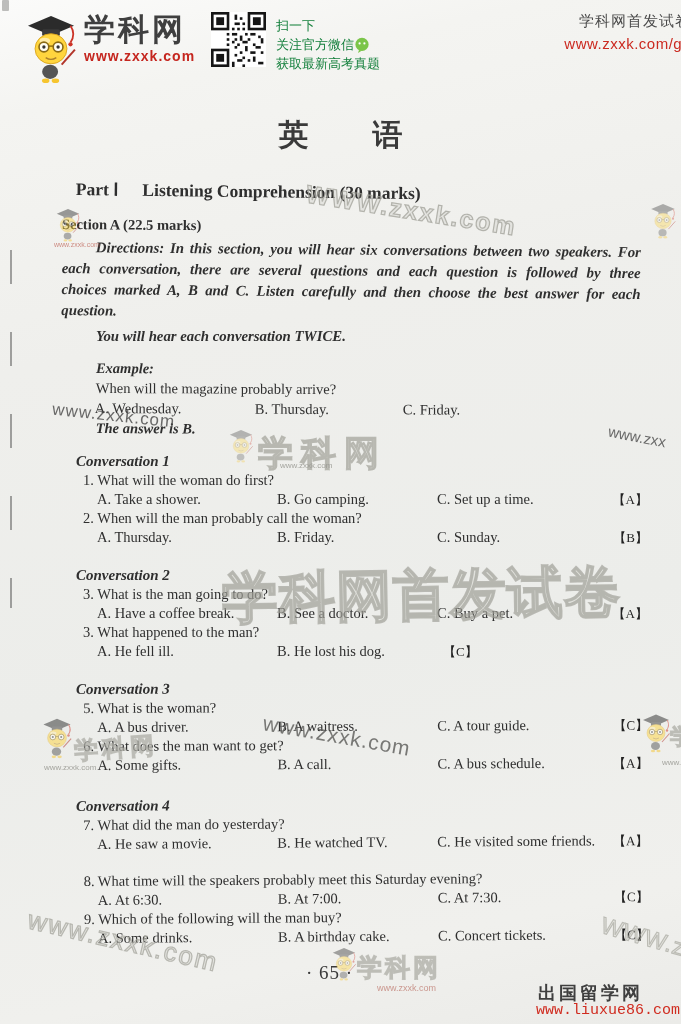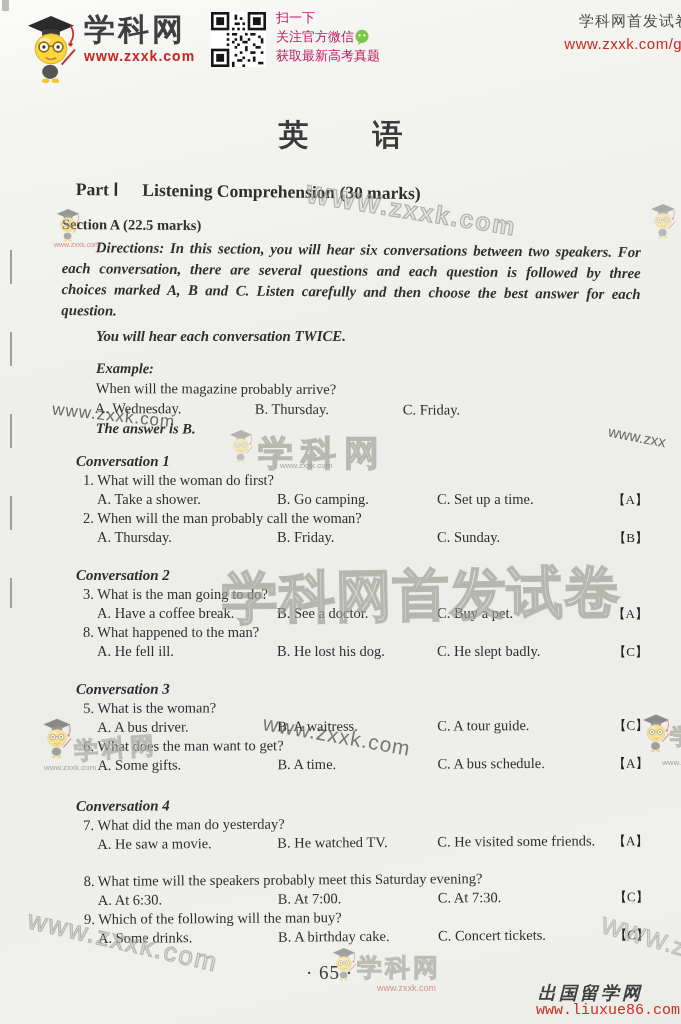--- a/index.html
+++ b/index.html
@@ -8,21 +8,21 @@
     font-family:"Liberation Serif",serif;color:#2f2f2f;
     background:linear-gradient(168deg,#fbfbfa 0%,#f4f4f1 10%,#efefec 32%,#ecedea 62%,#f0f0ed 88%,#ebebe8 100%);
   }
   
   .header{display:flex;align-items:flex-start;padding:8px 0 0 20px;font-family:"Liberation Sans",sans-serif;}
   .mascot-lg{width:62px;height:78px;}
   .logo-text{margin-left:2px;margin-top:6px;}
   .logo-name{font-size:31px;font-weight:bold;color:#3f3f3f;letter-spacing:3px;line-height:32px;}
   .logo-url{font-size:14px;font-weight:bold;color:#c5261f;letter-spacing:1px;margin-top:2px;}
   .qr{width:55px;height:55px;margin:4px 0 0 16px;}
-  .qr-caption{margin:0 0 0 10px;font-size:13px;color:#be185d;line-height:19px;}
+  .qr-caption{margin:8px 0 0 10px;font-size:13px;color:#15803d;line-height:19px;}
   .wechat-line{display:flex;align-items:center;}
   .header-right{margin-left:auto;text-align:right;margin-right:-10px;margin-top:4px;white-space:nowrap;}
   .hr-title{font-size:15px;color:#4a4a4a;letter-spacing:1px;}
   .hr-url{font-size:15px;color:#cb2a20;margin-top:4px;letter-spacing:.5px;}
   
   .paper-title{margin-top:32px;text-align:center;font-size:30px;font-weight:bold;color:#3a3a3a;line-height:34px;}
   .paper-title .t2{margin-left:64px;}
   .part-heading{margin:26px 0 0 76px;font-size:17.5px;font-weight:bold;color:#2e2e2e;transform:rotate(.7deg);transform-origin:left top;line-height:22px;}
   .part-heading .pt{margin-left:24px;}
   .section-heading{margin:15px 0 0 62px;font-size:14.5px;font-weight:bold;line-height:19px;transform:rotate(.45deg);transform-origin:left top;}
@@ -47,21 +47,21 @@
   .q8-gap{margin-top:18px;}
   
   .wm{position:absolute;pointer-events:none;white-space:nowrap;}
   .wm-outline{font-family:"Liberation Sans",sans-serif;font-weight:bold;color:rgba(170,170,162,.18);-webkit-text-stroke:1.2px rgba(160,160,152,.75);}
   .wm-url{font-family:"Liberation Sans",sans-serif;}
   .corner-mark{position:absolute;left:2px;top:0;width:7px;height:11px;background:#8a8a88;opacity:.55;border-radius:1px;}
   .vline{position:absolute;left:10px;top:250px;width:2px;height:358px;opacity:.55;
     background:repeating-linear-gradient(180deg,rgba(55,55,55,.8) 0 34px,transparent 34px 82px);}
   
   .pagenum{position:absolute;left:306px;top:962px;font-size:19px;color:#3a3a3a;letter-spacing:1px;}
-  .liuxue-name{position:absolute;left:538px;top:981px;font-size:18px;font-weight:bold;color:#3f3f3f;letter-spacing:3px;font-family:"Liberation Sans",sans-serif;font-style:italic;}
+  .liuxue-name{position:absolute;left:538px;top:981px;font-size:18px;font-weight:bold;color:#3f3f3f;letter-spacing:3px;font-family:"Liberation Sans",sans-serif;}
   .liuxue-url{position:absolute;left:536px;top:1002px;font-size:15px;color:#d02c20;font-family:Liberation Mono, monospace;}
   .hidden-defs{position:absolute;width:0;height:0;overflow:hidden;}
 </style>
 </head>
 <body>
 
 <svg class="hidden-defs" aria-hidden="true">
   <symbol id="mascot" viewBox="0 0 64 88">
     <path d="M44 64 L59 47" stroke="#b2352a" stroke-width="2.2" fill="none"></path>
     <polygon points="6,20 32,9 58,20 32,31" fill="#2b2b2b"></polygon>
@@ -219,42 +219,41 @@
 
 <div class="conv conv2">
   <div class="conv-label">Conversation 2</div>
   <div class="q-text">3. What is the man going to do?</div>
   <div class="opt-row">
     <span>A. Have a coffee break.</span>
     <span>B. See a doctor.</span>
     <span>C. Buy a pet.</span>
     <span class="answer">【A】</span>
   </div>
-  <div class="q-text">8. What happened to the man?</div>
+  <div class="q-text">3. What happened to the man?</div>
   <div class="opt-row">
     <span>A. He fell ill.</span>
     <span>B. He lost his dog.</span>
-    <span>C. He slept badly.</span>
     <span class="answer">【C】</span>
   </div>
 </div>
 
 <div class="conv conv3">
   <div class="conv-label">Conversation 3</div>
   <div class="q-text">5. What is the woman?</div>
   <div class="opt-row">
     <span>A. A bus driver.</span>
     <span>B. A waitress.</span>
     <span>C. A tour guide.</span>
     <span class="answer">【C】</span>
   </div>
   <div class="q-text">6. What does the man want to get?</div>
   <div class="opt-row">
     <span>A. Some gifts.</span>
-    <span>B. A time.</span>
+    <span>B. A call.</span>
     <span>C. A bus schedule.</span>
     <span class="answer">【A】</span>
   </div>
 </div>
 
 <div class="conv conv4">
   <div class="conv-label">Conversation 4</div>
   <div class="q-text">7. What did the man do yesterday?</div>
   <div class="opt-row">
     <span>A. He saw a movie.</span>

